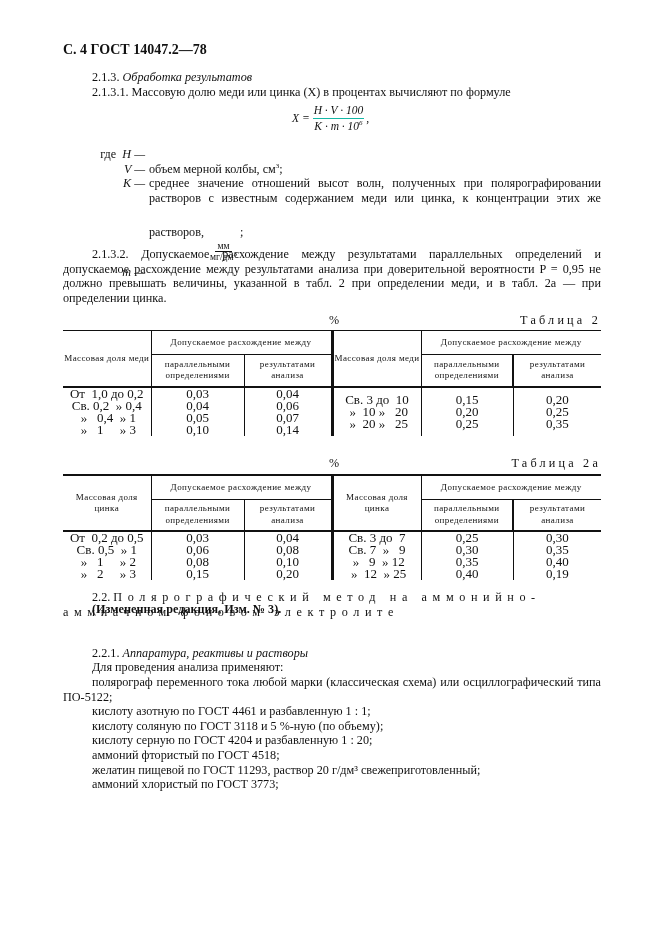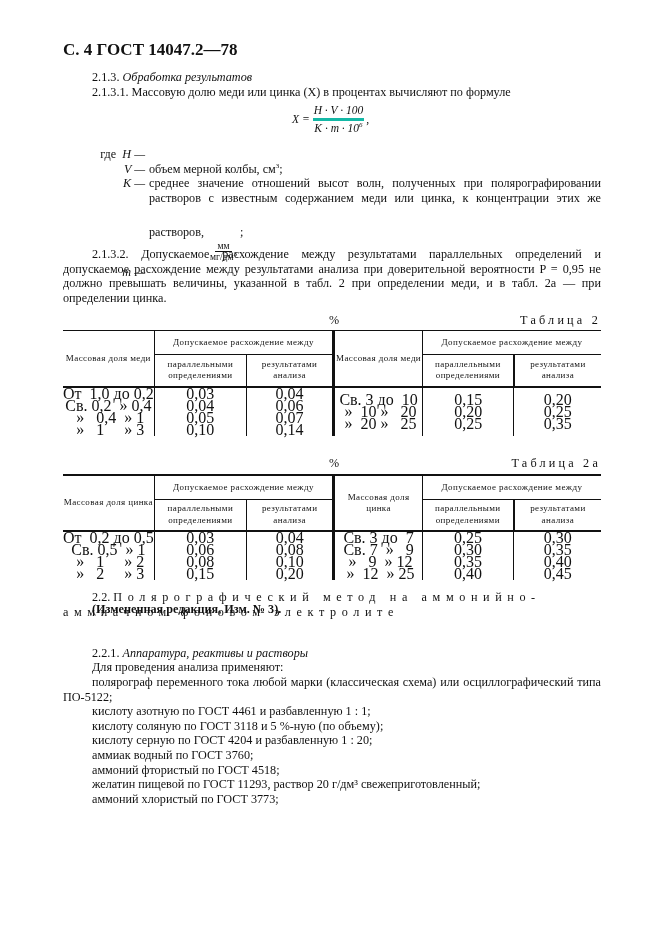--- a/index.html
+++ b/index.html
@@ -2,46 +2,46 @@
 <html><head>
   <meta charset="utf-8">
   <style>
     html, body { margin: 0; padding: 0; background: #ffffff; }
     body {
       width: 661px; height: 936px; position: relative; overflow: hidden;
       font-family: "Liberation Serif", "DejaVu Serif", serif;
       color: #111111; font-size: 12.2px; line-height: 14.6px;
     }
     .page { position: absolute; left: 63px; top: 0; width: 538px; }
-    .header { position: absolute; top: 43px; left: 0; font-weight: bold; font-size: 17px; }
+    .header { position: absolute; top: 43px; left: 0; font-weight: bold; font-size: 14px; }
     .p { position: absolute; left: 0; width: 538px; text-align: justify; }
     .ind { text-indent: 29px; }
     .it { font-style: italic; }
     .formula { position: absolute; top: 104px; left: 229px; display: flex; align-items: center; font-size: 11.5px; }
     .frac { display: inline-flex; flex-direction: column; align-items: center; margin: 0 2px 0 3px; }
-    .frac .num { border-bottom: 3px solid #14b8a6; padding: 0 1px 1px; line-height: 13px; }
+    .frac .num { border-bottom: 1px solid #14b8a6; padding: 0 1px 1px; line-height: 13px; }
     .frac .den { padding-top: 1px; line-height: 13px; }
     sup { font-size: 7px; line-height: 0; vertical-align: super; }
     .defs { position: absolute; top: 147px; left: 27px; width: 511px; }
     .def { display: flex; align-items: flex-start; }
     .def .sym { width: 55px; text-align: right; padding-right: 4px; white-space: pre; flex-shrink: 0; }
     .def .txt { flex: 1; text-align: justify; }
     .smallfrac { display: inline-flex; flex-direction: column; align-items: center; vertical-align: middle; font-size: 9.5px; line-height: 10px; margin-left: 3px; margin-top: 36px; }
     .smallfrac .num { border-bottom: 1px solid #111; padding: 0 2px; }
     .caption { position: absolute; left: 0; width: 538px; height: 15px; }
     .caption .pct { position: absolute; left: 266px; }
     .caption .tname { position: absolute; right: 0; letter-spacing: 3.2px; }
     table.gt { position: absolute; left: 0; width: 538px; border-collapse: collapse; font-size: 9px; line-height: 11.5px; letter-spacing: 0.4px; }
     table.gt td { padding: 0; vertical-align: middle; text-align: center; }
     .bt { border-top: 1.5px solid #111; }
     .bb { border-bottom: 2.5px solid #111; }
     .bl { border-left: 1px solid #111; }
     .blt { border-left: 3px solid #111; }
     .brow { border-top: 1px solid #111; }
-    td.body { font-size: 16px; line-height: 12px; letter-spacing: 0; vertical-align: top; padding-top: 8px; padding-bottom: 6px; }
+    td.body { font-size: 13px; line-height: 12px; letter-spacing: 0; vertical-align: top; padding-top: 8px; padding-bottom: 6px; }
     td.range { text-align: left; white-space: pre; }
     .sec { position: absolute; left: 0; width: 538px; }
     .spaced { letter-spacing: 5.6px; }
     .bold { font-weight: bold; }
   </style>
 </head>
 <body>
 
 <div class="page">
 
@@ -185,21 +185,21 @@
       <td class="body bl">
             <div>0,25</div>
             <div>0,30</div>
             <div>0,35</div>
             <div>0,40</div>
           </td>
       <td class="body bl">
             <div>0,30</div>
             <div>0,35</div>
             <div>0,40</div>
-            <div>0,45</div>
+            <div>0,19</div>
           </td>
     </tr>
   </tbody>
     </table>
 
   <div class="sec ind bold" style="top:602px;">(Измененная редакция, Изм. № 3).</div>
 
   <div class="sec" style="top:590px; text-indent:29px; line-height:14.6px;">
     <span>2.2.</span>
     <span class="spaced">Полярографический метод на аммонийно-аммиачном фоновом электролите</span>
@@ -209,19 +209,18 @@
     <span>2.2.1.</span>
     <span class="it">Аппаратура, реактивы и растворы</span>
   </div>
   <div class="sec ind" style="top:660px;">Для проведения анализа применяют:</div>
 
   <div class="sec" style="top:675px; text-align:justify;">
     <div class="ind">полярограф переменного тока любой марки (классическая схема) или осциллографический типа ПО-5122;</div>
     <div class="ind">кислоту азотную по ГОСТ 4461 и разбавленную 1 : 1;</div>
     <div class="ind">кислоту соляную по ГОСТ 3118 и 5 %-ную (по объему);</div>
     <div class="ind">кислоту серную по ГОСТ 4204 и разбавленную 1 : 20;</div>
-    <div class="ind">аммиак водный по ГОСТ 3760;</div>
     <div class="ind">аммоний фтористый по ГОСТ 4518;</div>
     <div class="ind">желатин пищевой по ГОСТ 11293, раствор 20 г/дм³ свежеприготовленный;</div>
     <div class="ind">аммоний хлористый по ГОСТ 3773;</div>
   </div>
 
 </div>
 
 </body></html>

